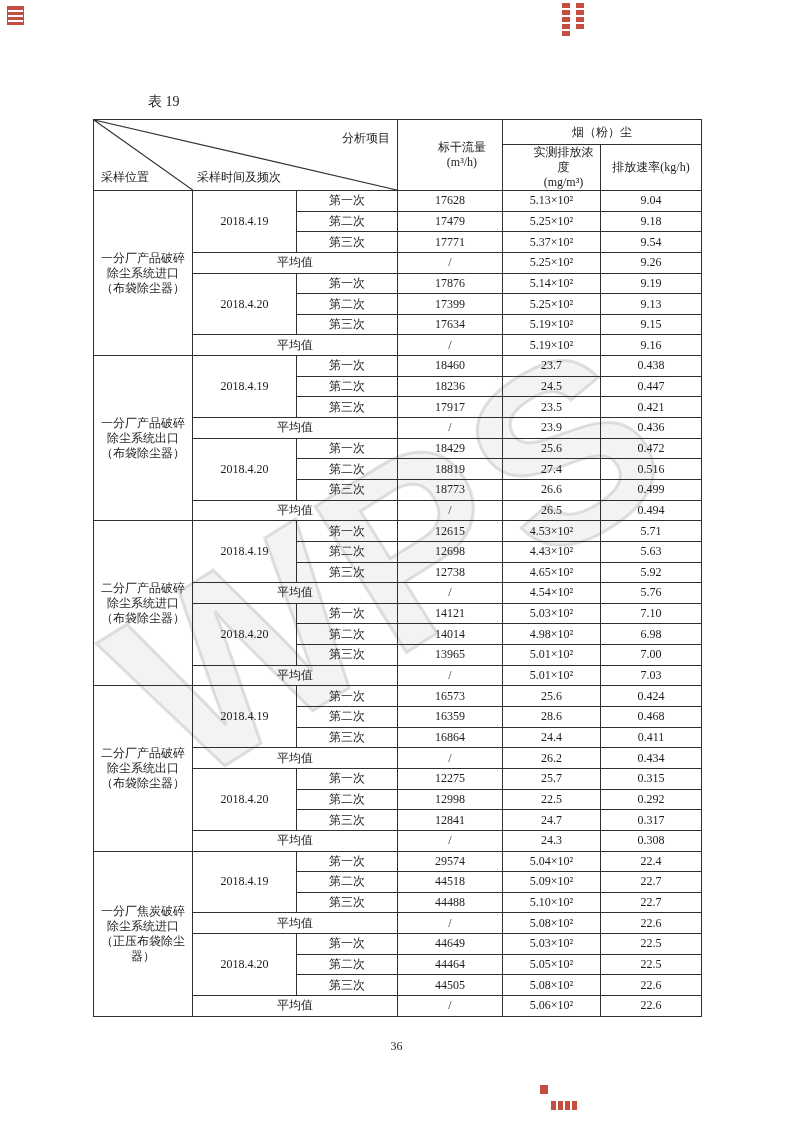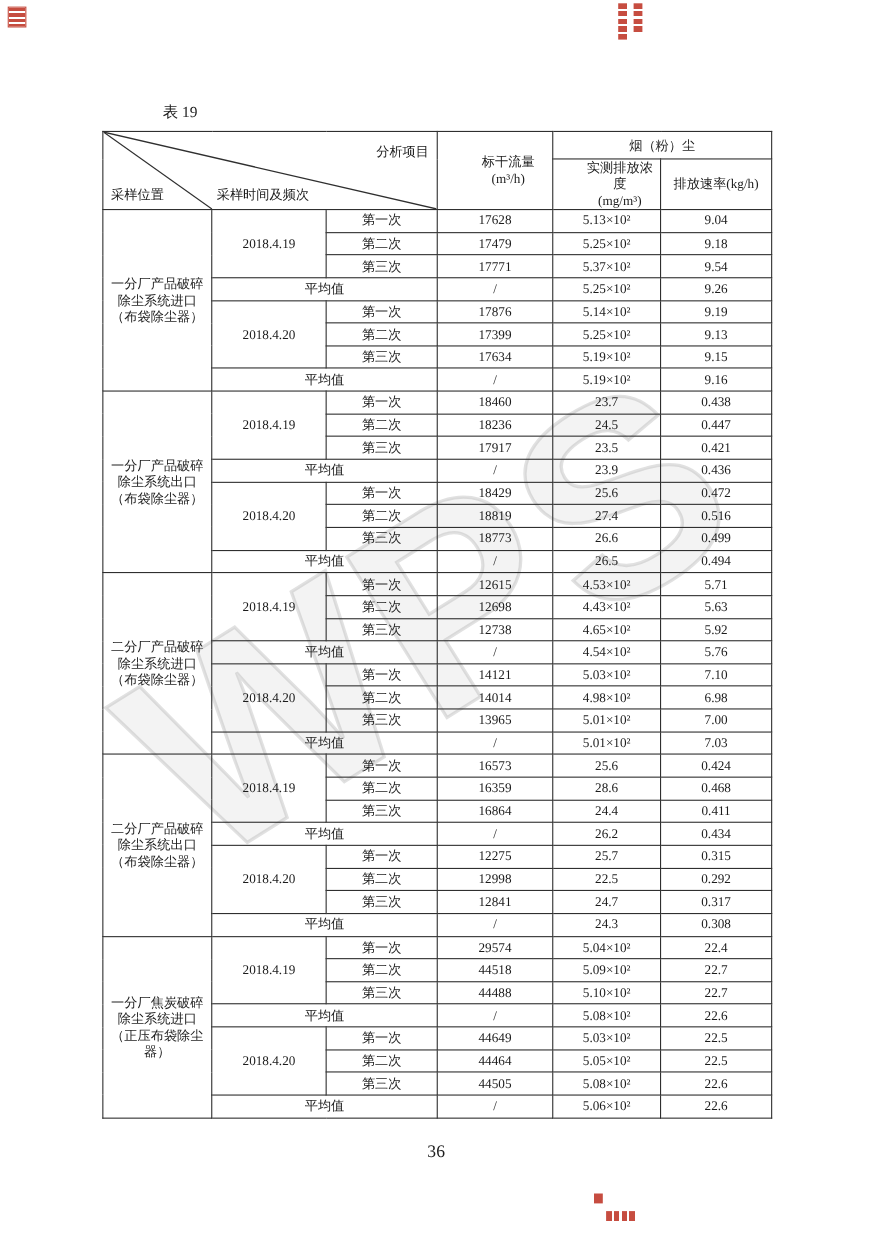--- a/index.html
+++ b/index.html
@@ -39,21 +39,21 @@
   table.tbl thead tr.h2 td{height:35px;}
   table.tbl tbody td{height:19.65px;}
   td.loc{line-height:1.35;margin-left:25px;}
   td.corner{position:relative;padding:0;}
   .corner svg{position:absolute;left:0;top:0;width:100%;height:100%;}
   .c-analysis{position:absolute;right:7px;top:11px;}
   .c-loc{position:absolute;left:7px;bottom:5px;margin-top:38px;}
   .c-time{position:absolute;left:103px;bottom:5px;}
   .unit{display:block;padding-left:24px;}
   
-  .page-number{position:absolute;left:0;top:1039px;width:793px;text-align:center;font-size:16px;z-index:3;}
+  .page-number{position:absolute;left:0;top:1039px;width:793px;text-align:center;font-size:12px;z-index:3;}
   
   .stamp{position:absolute;z-index:4;opacity:0.9;}
   .stamp-tl{left:7px;top:6px;width:15px;height:17px;
     background:repeating-linear-gradient(to bottom,var(--stamp) 0 3px,transparent 3px 5px);
     border:1px solid var(--stamp);}
   .stamp-tr-col{width:8px;background:repeating-linear-gradient(to bottom,var(--stamp) 0 5px,transparent 5px 7px);}
   .stamp-tr1{left:562px;top:3px;height:33px;}
   .stamp-tr2{left:576px;top:3px;height:27px;}
   .stamp-b-sq{left:540px;top:1085px;width:8px;height:9px;background:var(--stamp);}
   .stamp-b-txt{left:551px;top:1101px;width:28px;height:9px;

